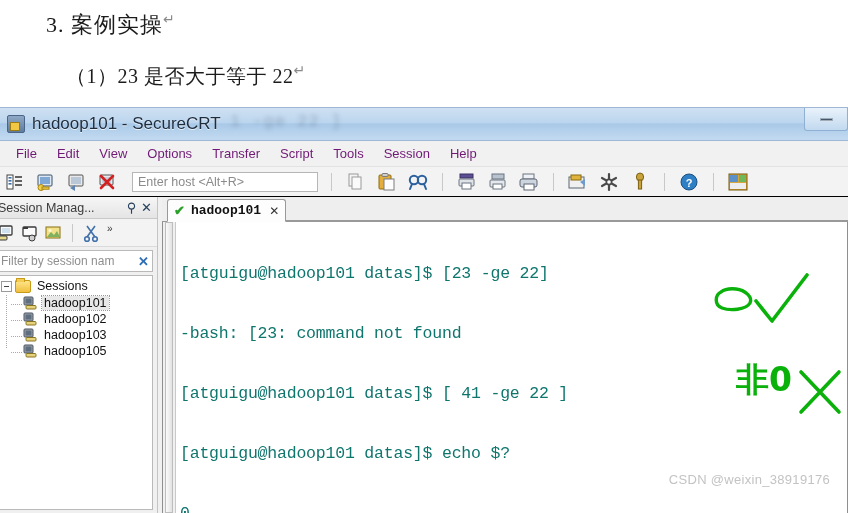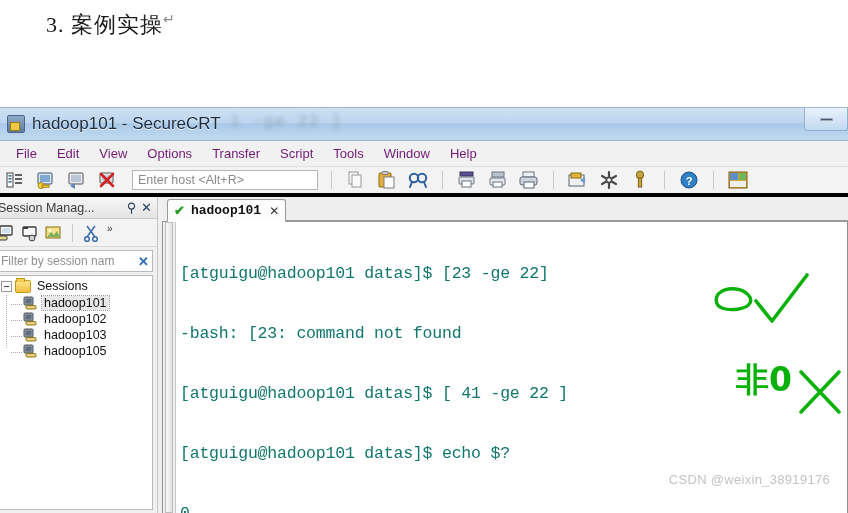--- a/index.html
+++ b/index.html
@@ -93,21 +93,21 @@
     padding-left: 6px;
   }
   .menu-item {
     font-size: 13px; color: #701a75;
     padding: 3px 10px; cursor: default; white-space: nowrap;
   }
 
   
   .toolbar {
     height: 30px; background: #f3f3f3;
-    border-bottom: 4px solid #000000;
+    border-bottom: 1px solid #000000;
     display: flex; align-items: center; padding: 0 4px;
     gap: 9px;
   }
   .tbtn { width: 22px; height: 22px; position: relative; display:inline-block; }
   .tbtn svg { display:block; }
   .tsep { width: 1px; height: 18px; background: #c8c8c8; margin: 0 4px; }
   .hostbox {
     width: 186px; height: 20px; background: #fff;
     border: 1px solid #b6b6b6; margin-left: 4px;
     font-size: 12.5px; color: #8b8b8b;
@@ -264,20 +264,23 @@
   }
 </style>
 </head>
 <body>
 
 <div id="root">
 
   <div class="doc">
     <div class="doc-line1">
       <span>3.  案例实操</span><span class="pilcrow">↵</span>
+    </div>
+    <div class="doc-line2">
+      <span>（1）23 是否大于等于 22</span><span class="pilcrow">↵</span>
     </div>
   </div>
 
   <div class="window">
 
     <div class="titlebar">
       <div class="title-icon"></div>
       <div class="title-text">hadoop101 - SecureCRT</div>
       <div class="title-ghost">1 -ge 22 ]</div>
       <div class="win-btns">
@@ -288,21 +291,21 @@
     </div>
 
     <div class="menubar">
       <div class="menu-item">File</div>
       <div class="menu-item">Edit</div>
       <div class="menu-item">View</div>
       <div class="menu-item">Options</div>
       <div class="menu-item">Transfer</div>
       <div class="menu-item">Script</div>
       <div class="menu-item">Tools</div>
-      <div class="menu-item">Window</div>
+      <div class="menu-item">Session</div>
       <div class="menu-item">Help</div>
     </div>
 
     <div class="toolbar">
       <span class="tbtn">
         <svg width="22" height="22" viewBox="0 0 22 22">
           <rect x="3" y="4" width="6" height="14" fill="#fdfdfd" stroke="#444"></rect>
           <rect x="4.5" y="6" width="3" height="1.6" fill="#3a6fa8"></rect>
           <rect x="4.5" y="9" width="3" height="1.6" fill="#3a6fa8"></rect>
           <rect x="4.5" y="12" width="3" height="1.6" fill="#3a6fa8"></rect>

